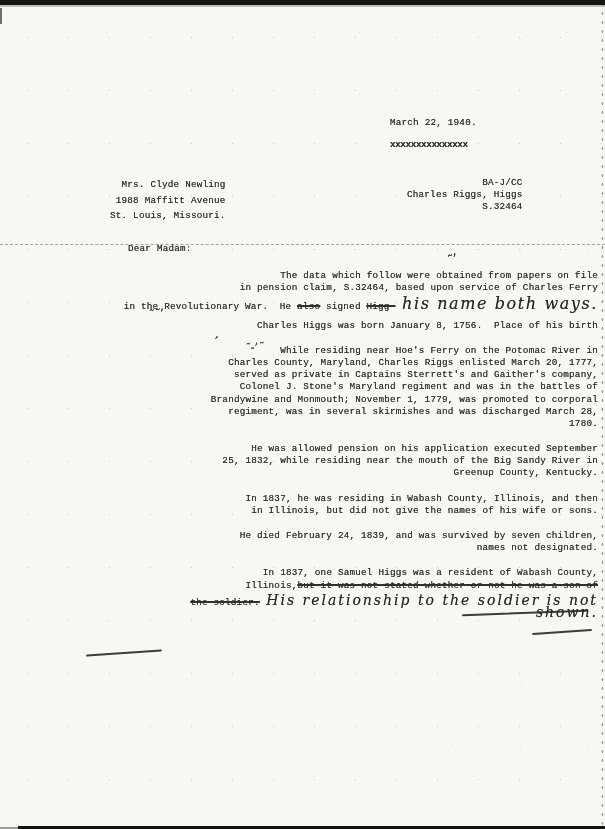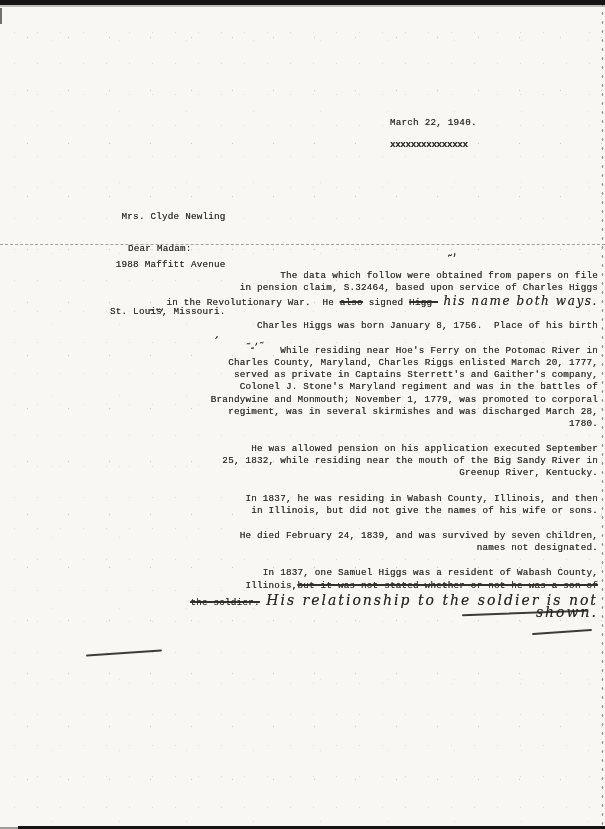--- a/index.html
+++ b/index.html
@@ -27,32 +27,32 @@
   .edge-right {
     position:absolute; right:0; top:0; width:5px; height:100%; opacity:0.75;
     background-image: radial-gradient(rgba(10,10,10,0.55) 0.8px, transparent 1.1px);
     background-size: 5px 9px;
   }
   .edge-left-mark { position:absolute; left:0; top:8px; width:2px; height:16px; background:#3a3733; opacity:.7; }
   .scan-dash { position:absolute; left:0; top:244px; width:605px; border-top:1px dashed rgba(60,58,55,0.45); }
   .date-line  { position:absolute; left:390px; top:117px; }
   .stamp-line { position:absolute; left:390px; top:139px; font-weight:bold; letter-spacing:-0.4px; }
   .recipient  { position:absolute; left:110px; top:179px; }
-  .recipient .addr-line { height:15.5px;margin-top:32px; }
+  .recipient .addr-line { height:15.5px; }
   .refblock   { position:absolute; left:407px; top:177px; }
   .refblock .ref-line { height:12px; }
   .salutation { position:absolute; left:128px; top:243px; }
   .body { position:absolute; left:78px; top:270px; width:520px; }
   .para { margin:0 0 13px 12px; }
   .line { height:12.2px; white-space:pre; }
   .para .line:first-child { padding-left:32px; }
   .seg-strike { text-decoration:line-through; text-decoration-thickness:1.8px; }
   .seg-hand {
     font-family:"DejaVu Serif",serif; font-style:italic;
-    font-size:12px; letter-spacing:1.6px; color:#2a2722;
+    font-size:16px; letter-spacing:1.6px; color:#2a2722;
     text-shadow:0 0 0.4px rgba(40,38,34,0.6);
   }
   .seg-hand-large { font-size:14px; letter-spacing:2px; }
   .annotation {
     position:absolute; font-family:"DejaVu Serif",serif; font-style:italic;
     color:#2a2722; text-shadow:0 0 0.4px rgba(40,38,34,0.6); white-space:pre;
   }
   .pen-stroke { position:absolute; height:1.8px; background:#2a2722; border-radius:1px; opacity:.9; }
   .stroke-1 { left:462px; top:612px; width:125px; transform:rotate(-2deg); }
   .stroke-2 { left:532px; top:631px; width:60px;  transform:rotate(-4deg); }
@@ -73,45 +73,50 @@
 
   <div class="date-line">March 22, 1940.</div>
   <div class="stamp-line">xxxxxxxxxxxxxxx</div>
 
   <div class="recipient">
     <div class="addr-line">Mrs. Clyde Newling</div>
     <div class="addr-line">1988 Maffitt Avenue</div>
     <div class="addr-line">St. Louis, Missouri.</div>
   </div>
 
+  <div class="refblock">
+    <div class="ref-line">BA-J/CC</div>
+    <div class="ref-line">Charles Riggs, Higgs</div>
+    <div class="ref-line">S.32464</div>
+  </div>
 
   <div class="salutation">Dear Madam:</div>
 
   <div class="body" id="letter-body">
       <div class="para">
         <div class="line"><span>The data which follow were obtained from papers on file</span></div>
-        <div class="line"><span>in pension claim, S.32464, based upon service of Charles Higgs</span></div>
+        <div class="line"><span>in pension claim, S.32464, based upon service of Charles Ferry</span></div>
         <div class="line"><span>in the Revolutionary War.  He </span><span class="seg-strike">also</span><span> signed </span><span class="seg-strike">Higg—</span><span class="seg-hand"> his name both ways.</span></div>
       </div>
       <div class="para">
         <div class="line"><span>Charles Higgs was born January 8, 1756.  Place of his birth</span></div>
       </div>
       <div class="para">
         <div class="line"><span>While residing near Hoe's Ferry on the Potomac River in</span></div>
         <div class="line"><span>Charles County, Maryland, Charles Riggs enlisted March 20, 1777,</span></div>
         <div class="line"><span>served as private in Captains Sterrett's and Gaither's company,</span></div>
         <div class="line"><span>Colonel J. Stone's Maryland regiment and was in the battles of</span></div>
         <div class="line"><span>Brandywine and Monmouth; November 1, 1779, was promoted to corporal</span></div>
         <div class="line"><span>regiment, was in several skirmishes and was discharged March 28,</span></div>
         <div class="line"><span>1780.</span></div>
       </div>
       <div class="para">
         <div class="line"><span>He was allowed pension on his application executed September</span></div>
         <div class="line"><span>25, 1832, while residing near the mouth of the Big Sandy River in</span></div>
-        <div class="line"><span>Greenup River, Kentucky.</span></div>
+        <div class="line"><span>Greenup County, Kentucky.</span></div>
       </div>
       <div class="para">
         <div class="line"><span>In 1837, he was residing in Wabash County, Illinois, and then</span></div>
         <div class="line"><span>in Illinois, but did not give the names of his wife or sons.</span></div>
       </div>
       <div class="para">
         <div class="line"><span>He died February 24, 1839, and was survived by seven children,</span></div>
         <div class="line"><span>names not designated.</span></div>
       </div>
       <div class="para">

